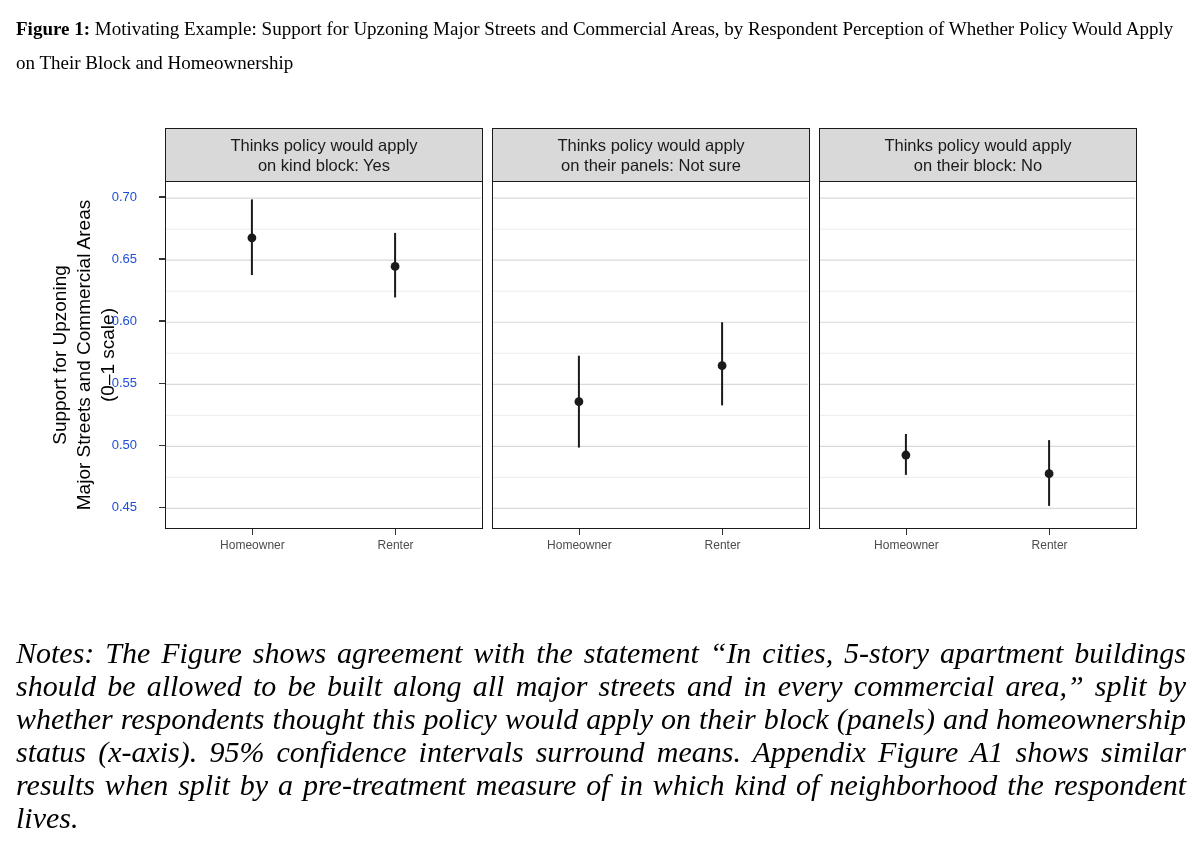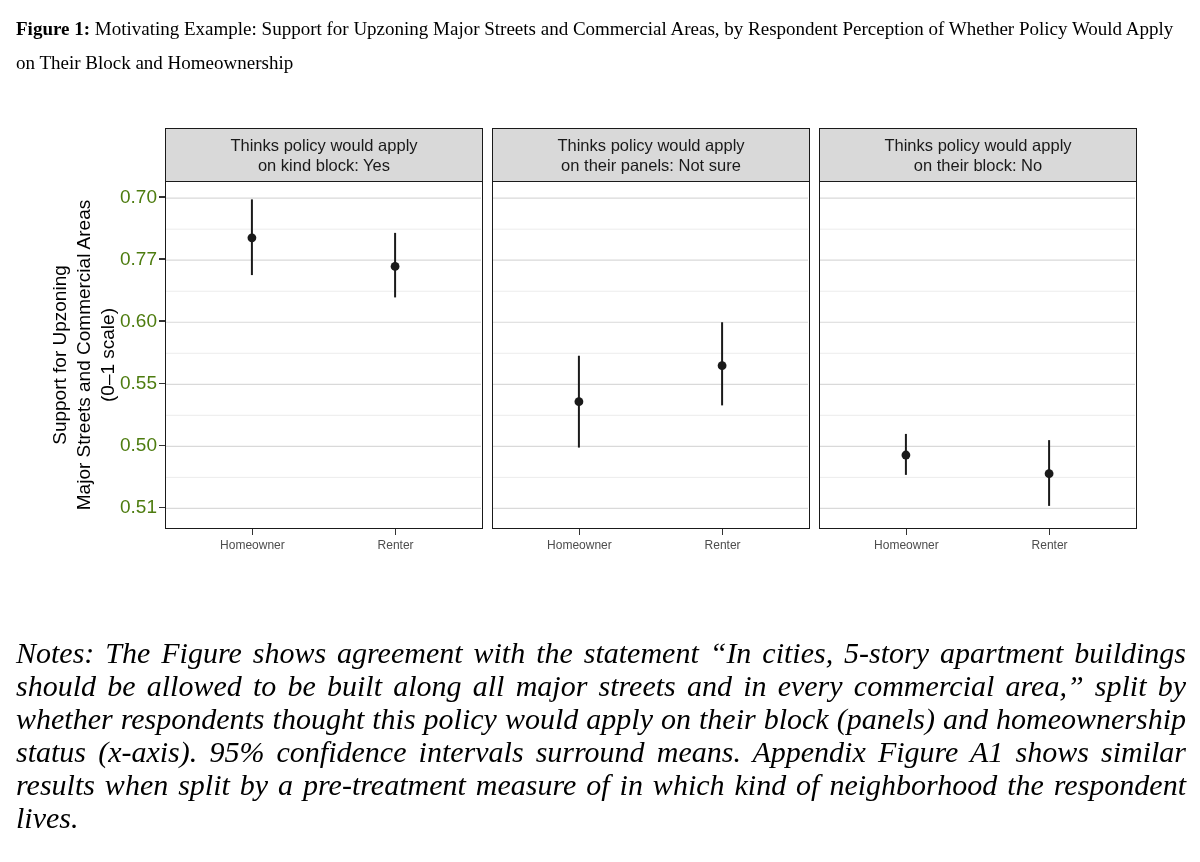--- a/index.html
+++ b/index.html
@@ -21,22 +21,22 @@
   .chart-row { position: absolute; left: 45px; top: 128px; display: flex; }
   .y-title { position: relative; width: 78px; }
   .y-title .rot {
     position: absolute; left: 39px; top: 227px;
     transform: translate(-50%, -50%) rotate(-90deg);
     text-align: center; white-space: nowrap;
     font-size: 19px; line-height: 24px; color: #000;
   }
   .y-ticks { position: relative; width: 42px; }
   .y-tick-label {
-    position: absolute; right: 8px;
-    font-size: 19px; line-height: 18px; color: #4d7c0f;
+    position: absolute; right: 28px;
+    font-size: 13px; line-height: 18px; color: #1d4ed8;
   }
   .y-tick-mark { position: absolute; right: 0; width: 6px; height: 1.5px; background: #333; }
   .panels { display: flex; gap: 9px; }
   .panel { width: 318px; }
   .strip {
     height: 53px; background: #d9d9d9;
     border: 1.5px solid #1a1a1a; border-bottom: none;
     display: flex; flex-direction: column; justify-content: center; align-items: center;
     font-size: 16.5px; line-height: 20px; color: #1a1a1a; text-align: center;
   }
@@ -67,29 +67,29 @@
     <div class="rot">
         <div>Support for Upzoning</div>
         <div>Major Streets and Commercial Areas</div>
         <div>(0–1 scale)</div>
       </div>
   </div>
   <div class="y-ticks">
       <div class="y-tick-mark" style="top: 68.3831px;"></div>
       <div class="y-tick-label" style="top: 60.1331px;">0.70</div>
       <div class="y-tick-mark" style="top: 130.433px;"></div>
-      <div class="y-tick-label" style="top: 122.183px;">0.77</div>
+      <div class="y-tick-label" style="top: 122.183px;">0.65</div>
       <div class="y-tick-mark" style="top: 192.484px;"></div>
       <div class="y-tick-label" style="top: 184.234px;">0.60</div>
       <div class="y-tick-mark" style="top: 254.534px;"></div>
       <div class="y-tick-label" style="top: 246.284px;">0.55</div>
       <div class="y-tick-mark" style="top: 316.585px;"></div>
       <div class="y-tick-label" style="top: 308.335px;">0.50</div>
       <div class="y-tick-mark" style="top: 378.635px;"></div>
-      <div class="y-tick-label" style="top: 370.385px;">0.51</div>
+      <div class="y-tick-label" style="top: 370.385px;">0.45</div>
     </div>
   <div class="panels">
       <div class="panel">
         <div class="strip">
           <div>Thinks policy would apply</div>
           <div>on kind block: Yes</div>
         </div>
         <div class="plot">
           <svg width="315" height="345">
             <line x1="0" y1="295.35971223021585" x2="315" y2="295.35971223021585" stroke="#ececec" stroke-width="1"></line>

